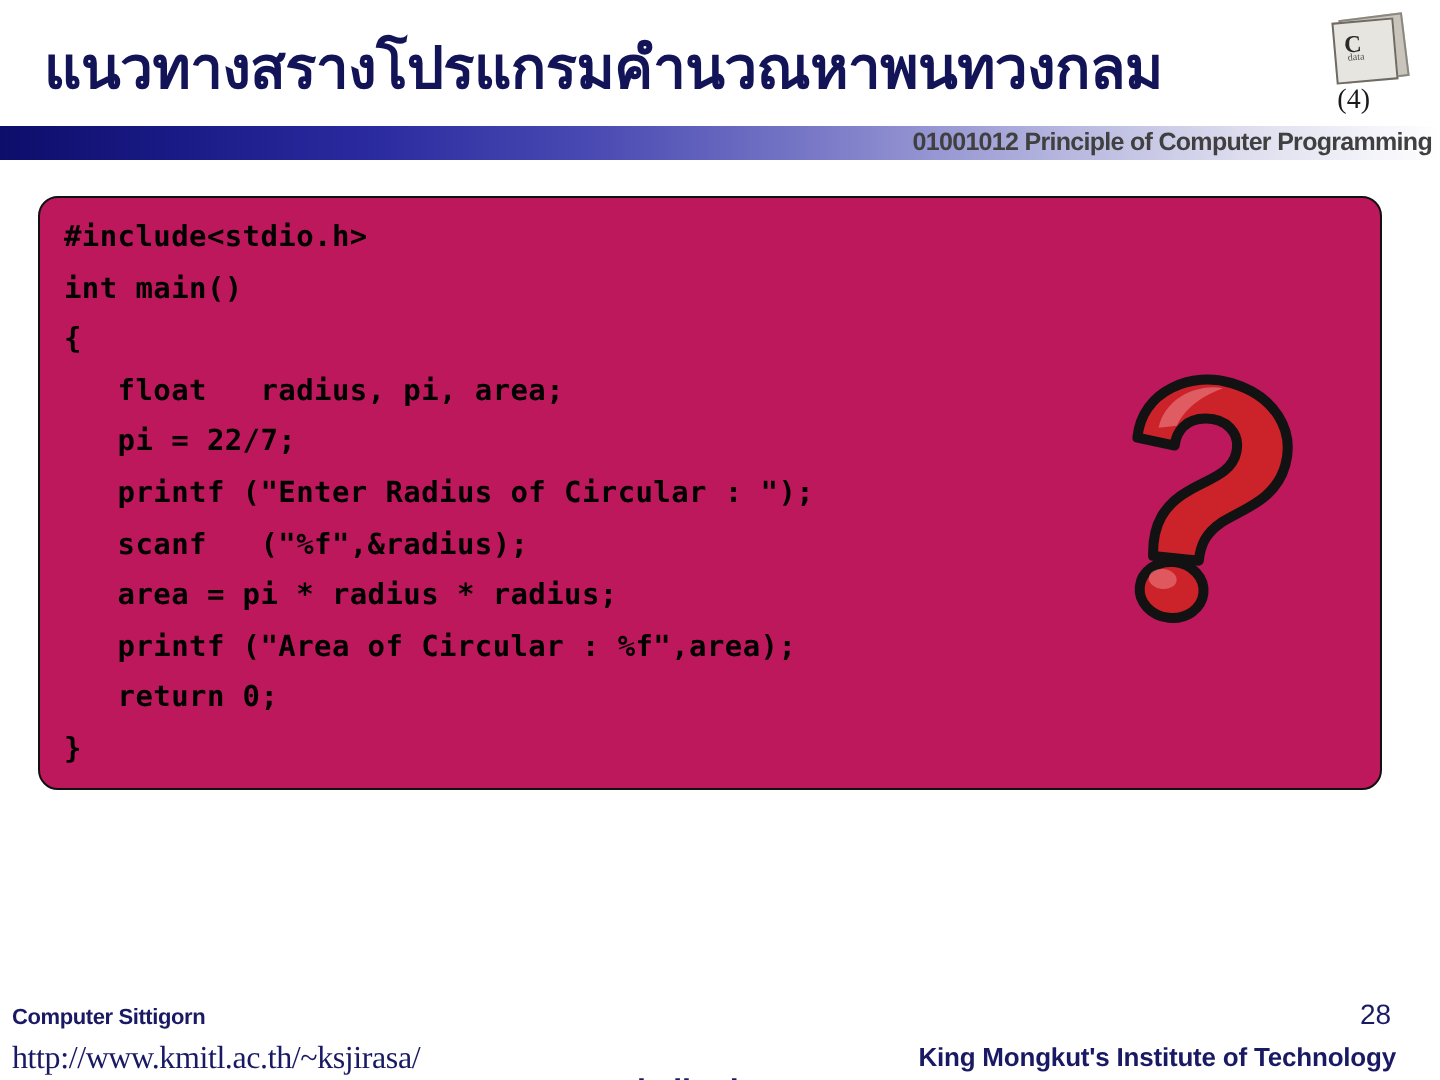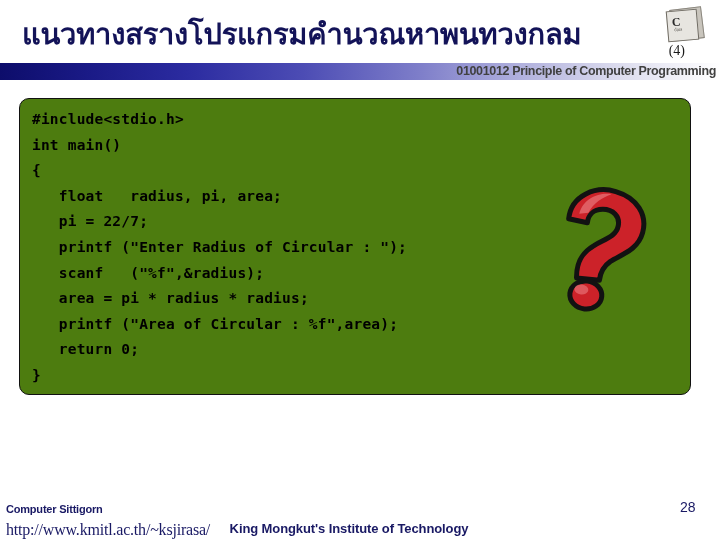--- a/index.html
+++ b/index.html
@@ -120,21 +120,21 @@
     transform: rotate(-5deg);
   }
 
   
   #code-box {
     position: absolute;
     left: 19px;
     top: 98px;
     width: 672px;
     height: 297px;
-    background: #4d7c0f;
+    background: #be185d;
     border: 1px solid #111111;
     border-radius: 10px;
     box-sizing: border-box;
   }
   #code-listing {
     position: absolute;
     left: 12px;
     top: 8px;
     margin: 0;
     font-family: "DejaVu Sans Mono", "Liberation Mono", monospace;
@@ -185,21 +185,21 @@
     font-size: 14px;
     color: #191964;
     white-space: nowrap;
     text-align: right;
   }
   #footer-institution {
     position: absolute;
     left: 0;
     top: 521px;
     width: 698px;
-    text-align: center;
+    text-align: right;
     font-family: "Liberation Sans", sans-serif;
     font-size: 13px;
     font-weight: bold;
     color: #191964;
     letter-spacing: -0.1px;
     white-space: nowrap;
   }
   #footer-institution-2 {
     position: absolute;
     left: 0;

